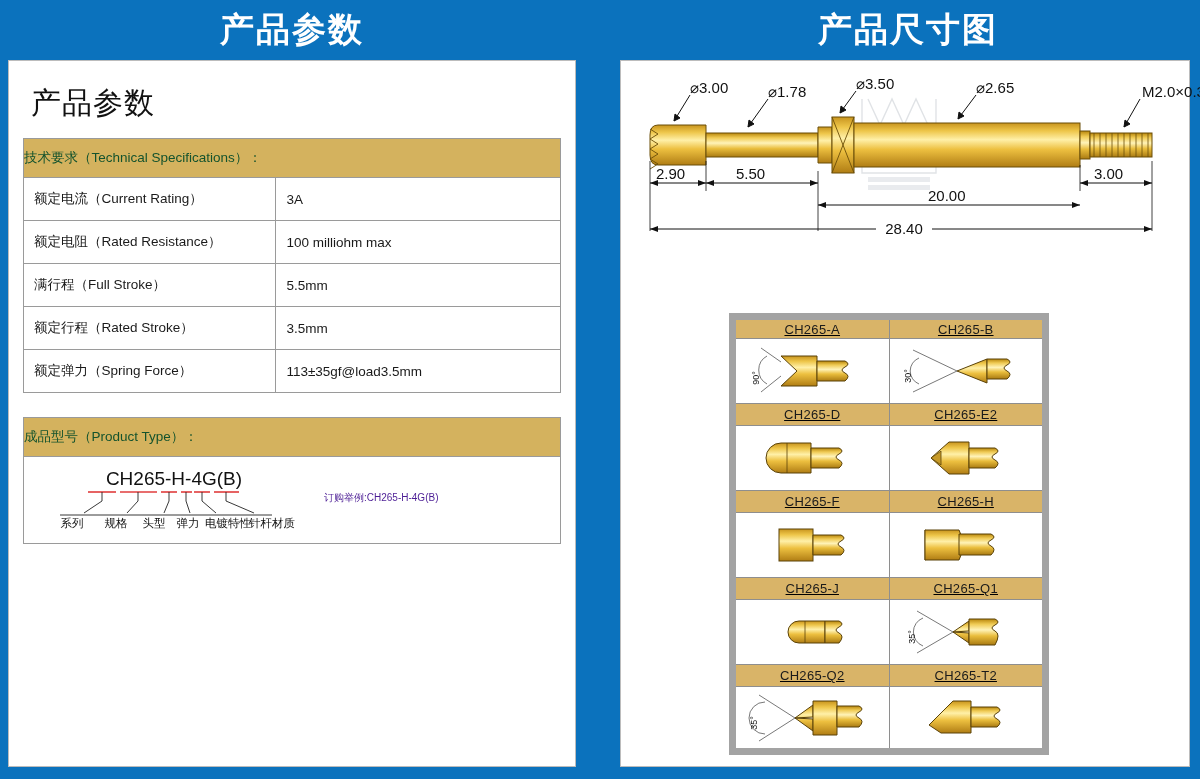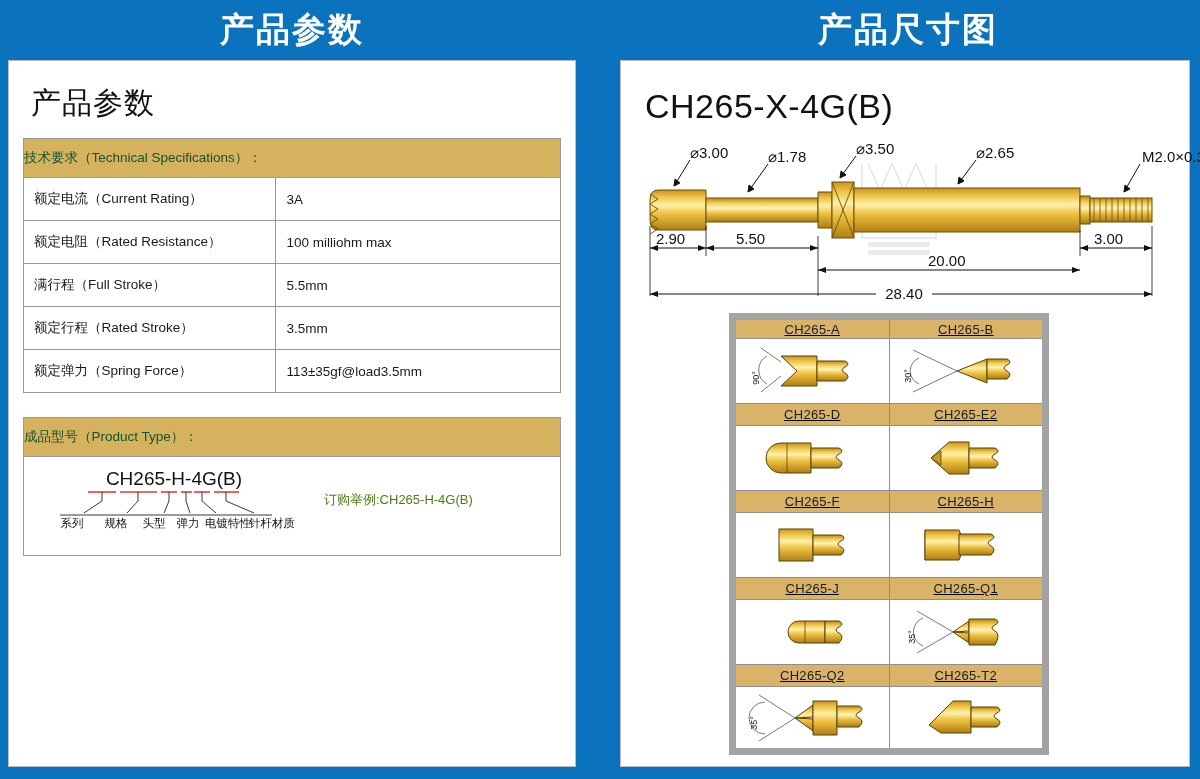--- a/index.html
+++ b/index.html
@@ -34,23 +34,23 @@
 
   
   .tbl { margin: 14px 14px 0 14px; border: 1px solid #9a9a9a; border-collapse: collapse; width: calc(100% - 28px); }
   .tbl td { border: 1px solid #9a9a9a; font-size: 13.5px; color: #1a1a1a; padding: 12px 10px; }
   .tbl .hdr td {
     background: #d4b25e; font-size: 13.5px; padding: 10px 0; color: #14532d;
   }
   .tbl td.k { width: 47%; }
 
   
-  .pt-body { border: 1px solid #9a9a9a; border-top: none; padding: 8px 0 20px 0; display: flex; align-items: flex-start; text-align: center; }
+  .pt-body { border: 1px solid #9a9a9a; border-top: none; padding: 8px 0 8px 0; display: flex; align-items: flex-start; text-align: center; }
   .pt-code { width: 300px; position: relative; }
-  .pt-note { font-size: 13px; color: #4d7c0f; padding-top: 26px; }
+  .pt-note { font-size: 10px; color: #4c1d95; padding-top: 26px; }
 
   
   .draw-wrap { position: relative; margin: 4px 0 0 7px; }
 
   
   .vgrid {
     position: absolute; left: 108px; top: 252px; width: 320px;
     border: 7px solid #a3a3a3; border-collapse: collapse; text-decoration: underline;
   }
   .vgrid td { border: 1px solid #8e8e8e; width: 50%; padding: 0; }
@@ -164,21 +164,20 @@
         </div>
         <div class="pt-note">订购举例:CH265-H-4G(B)</div>
       </div>
     </div>
   </div>
 
   <div class="col">
     <div class="banner">产品尺寸图</div>
 
     <div class="card">
-      <div class="draw-title">CH265-X-4G(B)</div>
 
       <div class="draw-wrap">
         <svg width="574" height="180" viewBox="0 0 574 180">
 
           <g class="wm" opacity="0.28">
             <g stroke="#9aa3ad" stroke-width="1.4" fill="none">
               <path d="M234,34 L234,108 L308,108 L308,34"></path>
               <path d="M240,34 L252,60 L264,34 L276,60 L288,34 L300,60"></path>
             </g>
             <rect x="240" y="112" width="62" height="5" fill="#b9c0c8"></rect>

